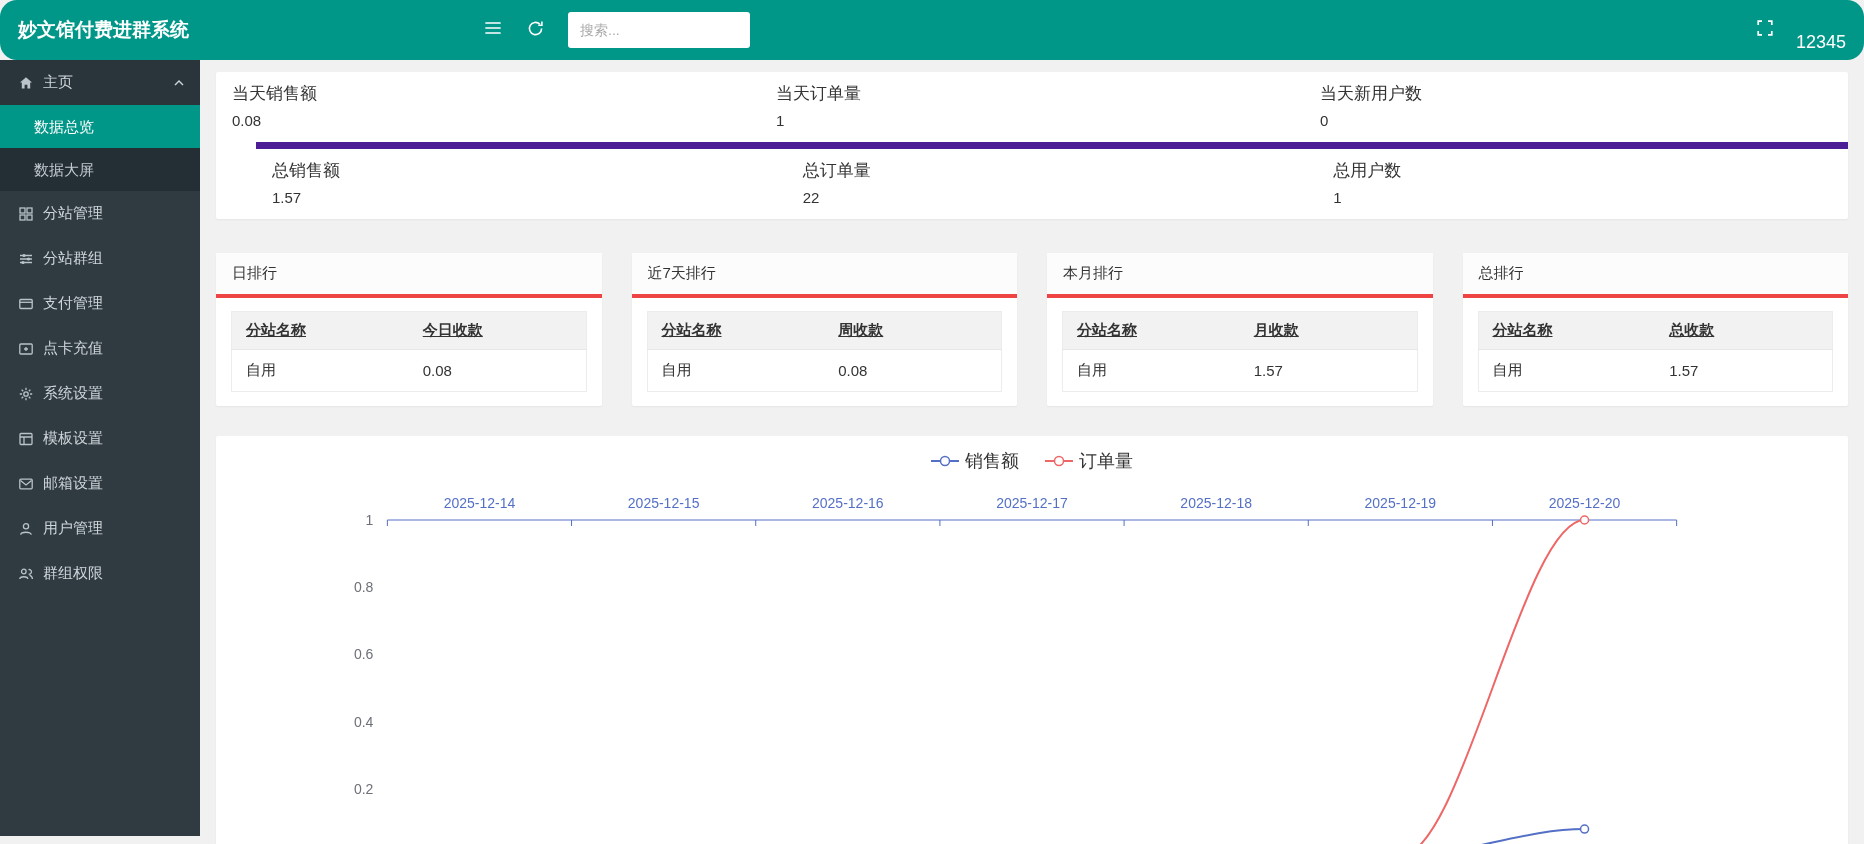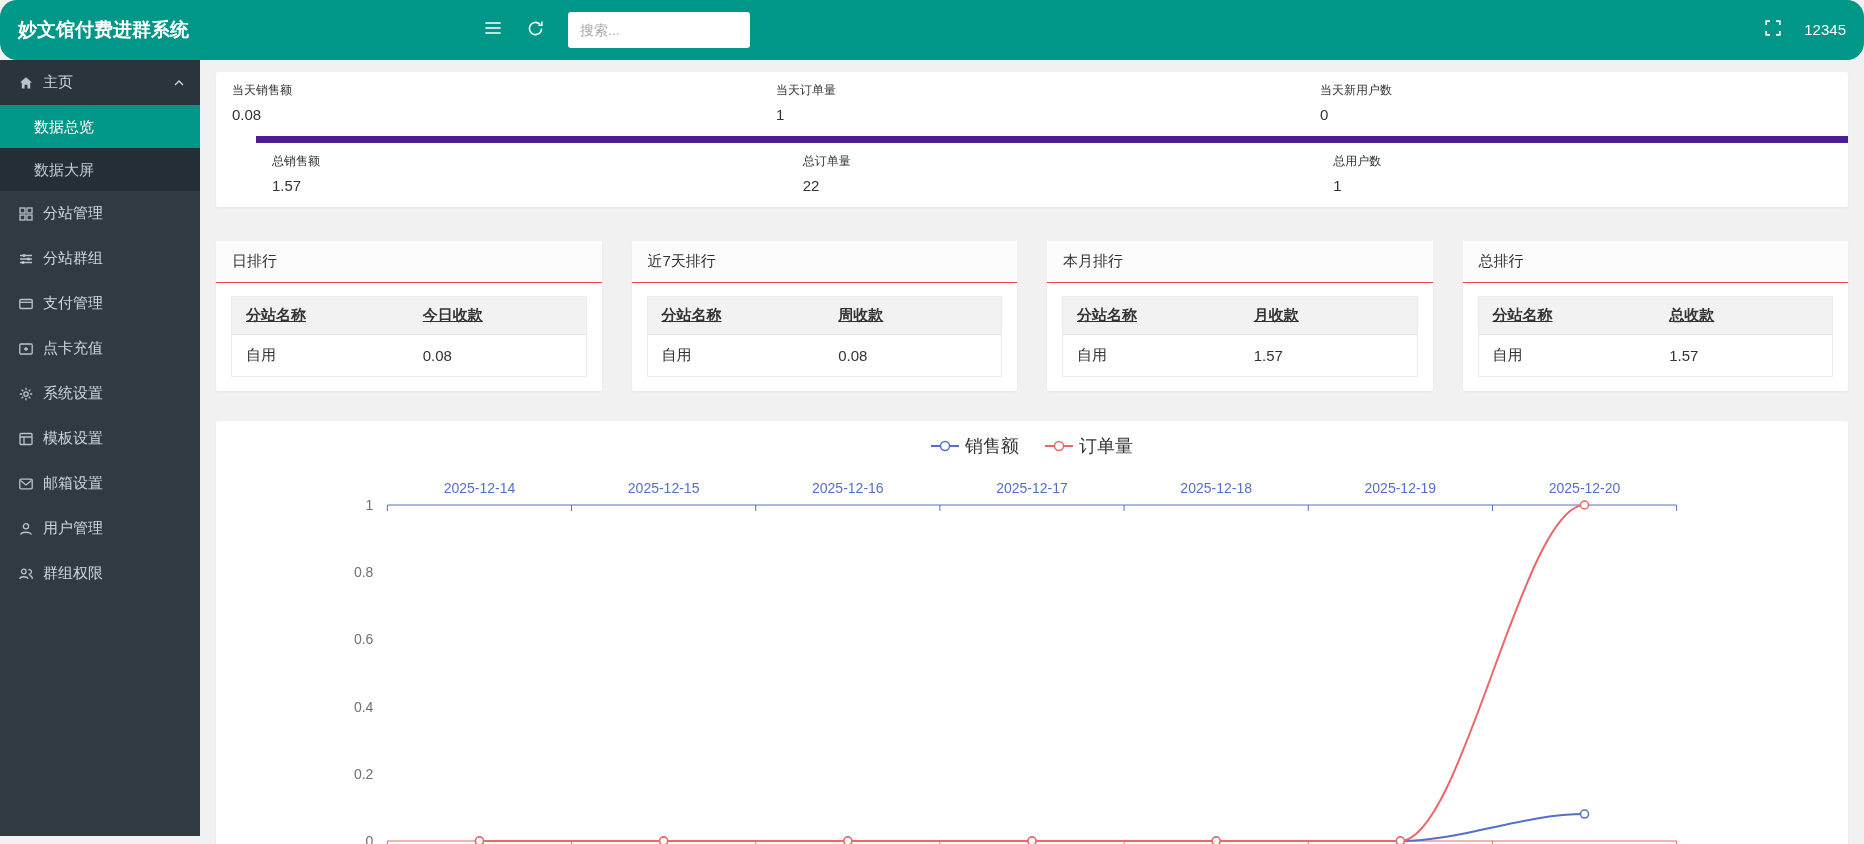--- a/index.html
+++ b/index.html
@@ -10,21 +10,21 @@
   .header { position:fixed; top:0; left:0; width:1864px; height:60px; background:#009688;
     display:flex; align-items:center; color:#fff; z-index:20;border-radius:17px; }
   .logo { padding-left:18px; font-size:19px; font-weight:bold; white-space:nowrap; width:200px; }
   .header-icons { display:flex; align-items:center; margin-left:272px; }
   .icon-btn { width:42px; height:60px; display:flex; align-items:center; justify-content:center; cursor:pointer; }
   .search-box { margin-left:12px; }
   .search-box input { width:182px; height:36px; border:none; border-radius:3px; padding:0 12px;
     font-size:14px; color:#333; outline:none; font-family:inherit; }
   .search-box input::placeholder { color:#aaa; }
   .header-right { margin-left:auto; display:flex; align-items:center; }
-  .username { padding:0 18px 0 10px; font-size:15px; cursor:pointer; height:60px; line-height:60px; }
+  .username { padding:12px 18px 0 10px; font-size:18px; cursor:pointer; height:60px; line-height:60px; }
 
   
   .sidebar { position:fixed; top:60px; left:0; bottom:8px; width:200px; background:#2f3a41; overflow:hidden; z-index:15; }
   .menu-item { height:45px; display:flex; align-items:center; padding-left:18px; color:#cfd6da;
     font-size:15px; cursor:pointer; position:relative; }
   .menu-item.parent.open { background:#2a343b; }
   .mi-icon { width:16px; height:16px; margin-right:9px; display:inline-flex; color:#b9c3c8; }
   .mi-icon svg { width:16px; height:16px; }
   .mi-arrow { position:absolute; right:16px; top:50%; transform:translateY(-50%); display:inline-flex; }
   .submenu { background:#242e35; }
@@ -32,27 +32,27 @@
   .submenu-item.active { background:#009688; color:#ffffff; }
 
   
   .main { margin-left:200px; margin-top:60px; padding:12px 16px 0 16px; height:784px; overflow:hidden; }
   .card { background:#fff; border-radius:2px; box-shadow:0 1px 2px rgba(0,0,0,.05); }
 
   
   .stats-row { display:flex; padding:10px 0 13px 0; }
   .stats-row + .stats-row { border-top:7px solid #4c1d95;margin-left:40px; }
   .stat-cell { width:33.333%; padding-left:16px; }
-  .stat-label { font-size:12px; color:#333; }
+  .stat-label { font-size:17px; color:#333; }
   .stat-value { font-size:15px; color:#333; margin-top:7px; }
 
   
   .rank-row { display:flex; gap:30px; margin-top:34px; }
   .rank-card { flex:1; }
-  .rank-header { padding:11px 16px; font-size:15px; color:#333; border-bottom:1px solid #ef4444; background:#fcfcfc; }
+  .rank-header { padding:11px 16px; font-size:15px; color:#333; border-bottom:4px solid #ef4444; background:#fcfcfc; }
   .rank-body { padding:13px 15px 14px 15px; }
   table.rank-table { width:100%; border-collapse:collapse; font-size:15px; border:1px solid #ececec; }
   table.rank-table th { text-align:left; background:#f2f2f2; font-weight:bold; color:#333;
     padding:9px 14px; border-bottom:1px solid #e6e6e6; width:50%;text-decoration:underline; }
   table.rank-table td { padding:11px 14px; color:#333; }
 
   
   .chart-card { margin-top:30px; padding-top:14px; height:520px; }
   .chart-legend { display:flex; justify-content:center; align-items:center; gap:26px; height:22px; }
   .legend-item { display:inline-flex; align-items:center; gap:6px; font-size:18px; color:#333; cursor:pointer; }

